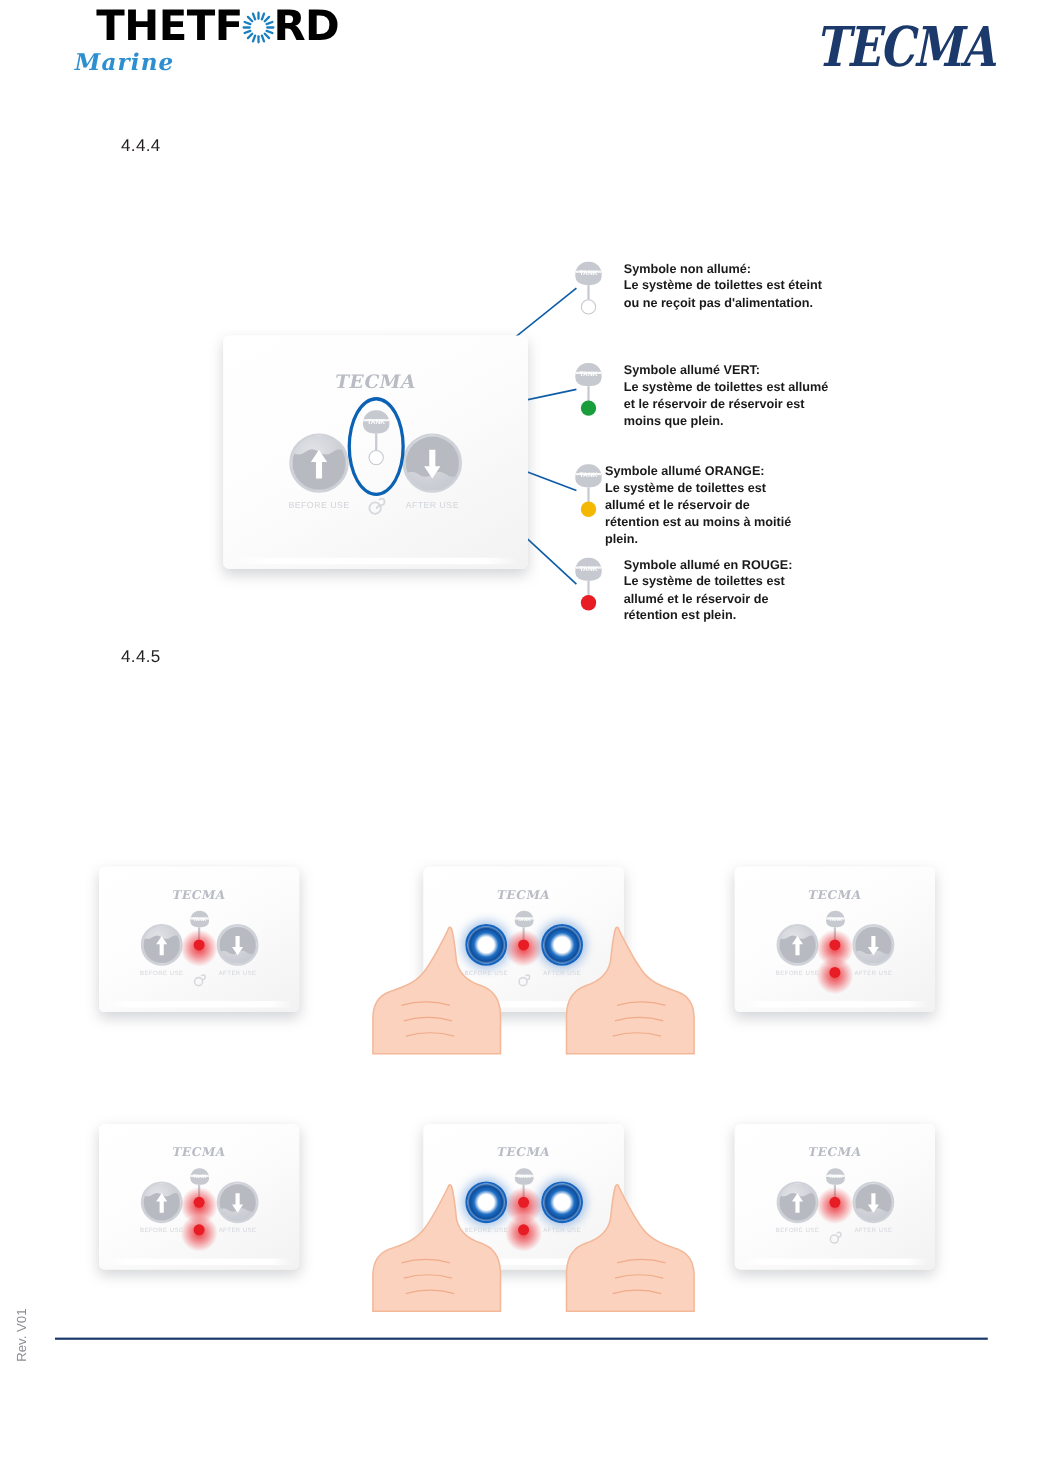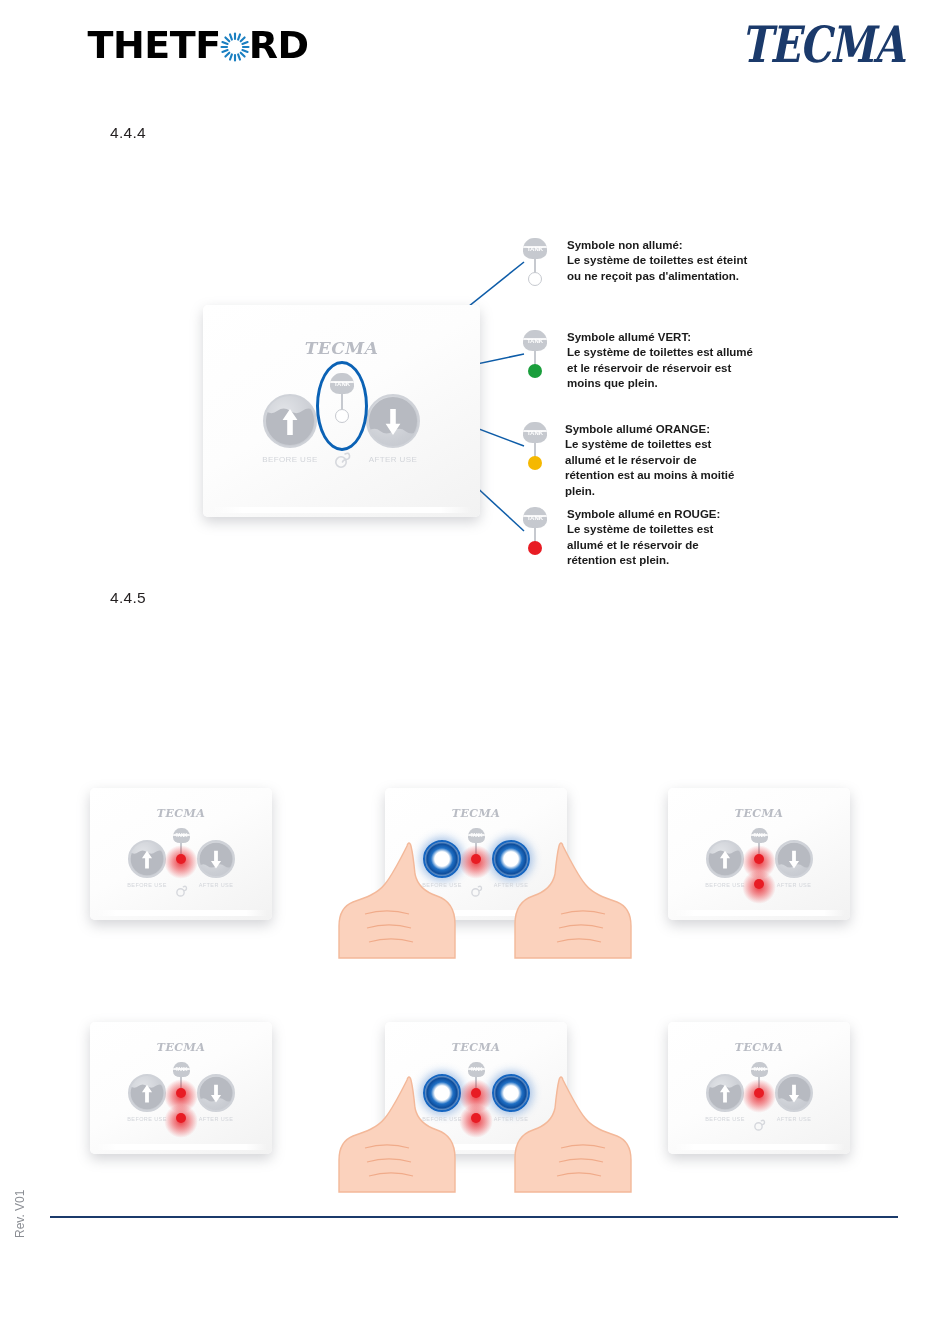--- a/index.html
+++ b/index.html
@@ -15,21 +15,21 @@
 
   
   .header {
     position: absolute;
     top: 0; left: 0;
     width: 950px;
     height: 95px;
   }
   .logo-thetford {
     position: absolute;
-    left: 68px; top: 26px;
+    left: 68px; top: 4px;
     width: 260px;
     text-align: left;
   }
   .tf-word {
     font-family: "DejaVu Sans", sans-serif;
     font-weight: bold;
     font-size: 38px;
     letter-spacing: -0.5px;
     color: #000000;
     line-height: 1;
@@ -259,20 +259,21 @@
             <line x1="2.4" y1="10" x2="7.6" y2="11.9"></line>
             <line x1="22.4" y1="18.1" x2="27.6" y2="20"></line>
             <line x1="10" y1="27.6" x2="11.9" y2="22.4"></line>
             <line x1="18.1" y1="7.6" x2="20" y2="2.4"></line>
           </g>
           <circle cx="15" cy="15" r="4.6" fill="#ffffff"></circle>
         </svg>
       </span>
         <span>RD</span>
     </div>
+    <div class="tf-marine">Marine</div>
   </div>
   <div class="logo-tecma">TECMA</div>
 </div>
 
 <div class="section-heading" id="sec444">4.4.4</div>
 
 <div class="fig1">
 
   <svg class="leaders">
     <g stroke="#0d5ca8" stroke-width="1.5" fill="none">
@@ -365,21 +366,21 @@
   </div>
 
   <div class="legend-row" style="left:520px; top:192px;">
     <div class="tank-sym" style="left:0; top:0; width:30px; height:56px;">
       <div class="tank-body" style="left:3px; top:0; width:24px; height:21px; font-size:6px;">
         <span>TANK</span>
       </div>
       <div class="tank-stem" style="left:14px; top:21px; width:2px; height:14px;"></div>
       <div class="tank-led" style="left:8px; top:34px; width:14px; height:14px; background:#f5b800;"></div>
     </div>
-    <div class="legend-text" style="left:45px; top:0;">Symbole allumé ORANGE:
+    <div class="legend-text" style="left:30px; top:0;">Symbole allumé ORANGE:
 Le système de toilettes est
 allumé et le réservoir de
 rétention est au moins à moitié
 plein.</div>
   </div>
 
   <div class="legend-row" style="left:520px; top:277px;">
     <div class="tank-sym" style="left:0; top:0; width:30px; height:56px;">
       <div class="tank-body" style="left:3px; top:0; width:24px; height:21px; font-size:6px;">
         <span>TANK</span>

